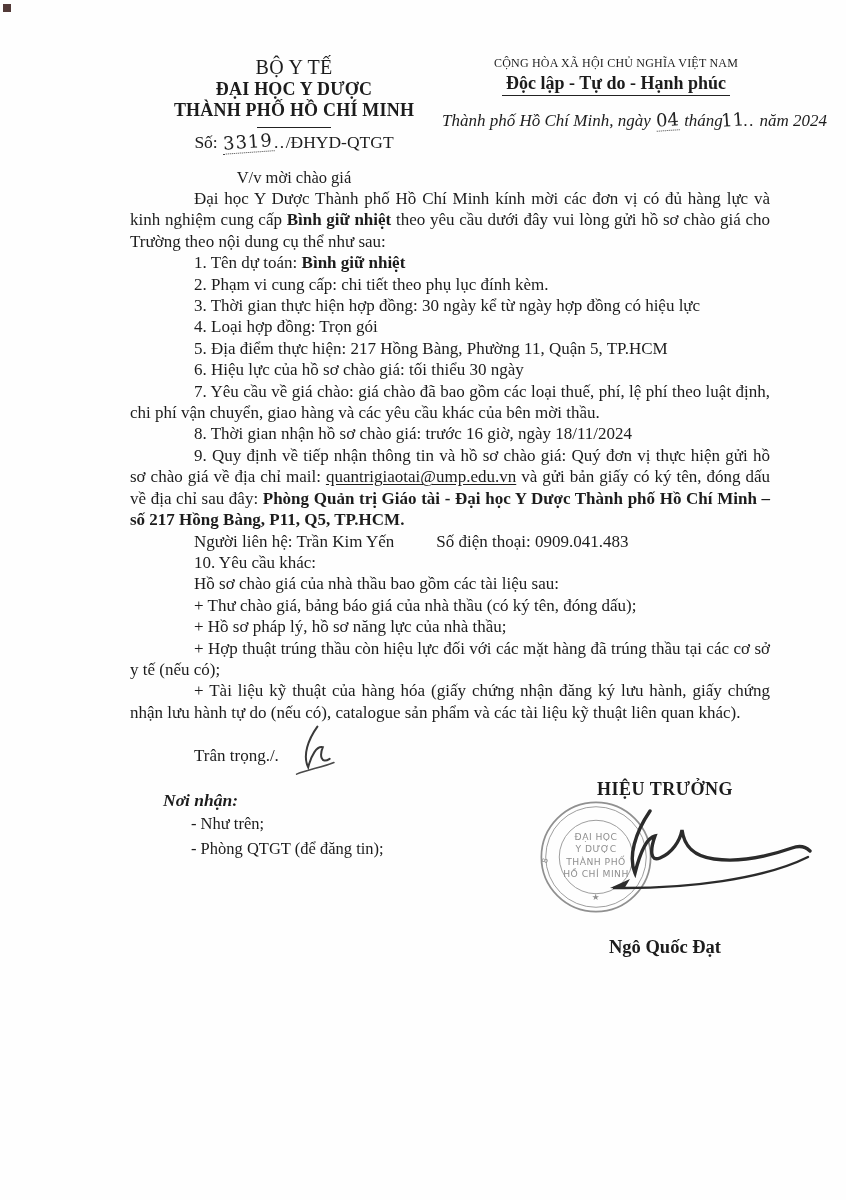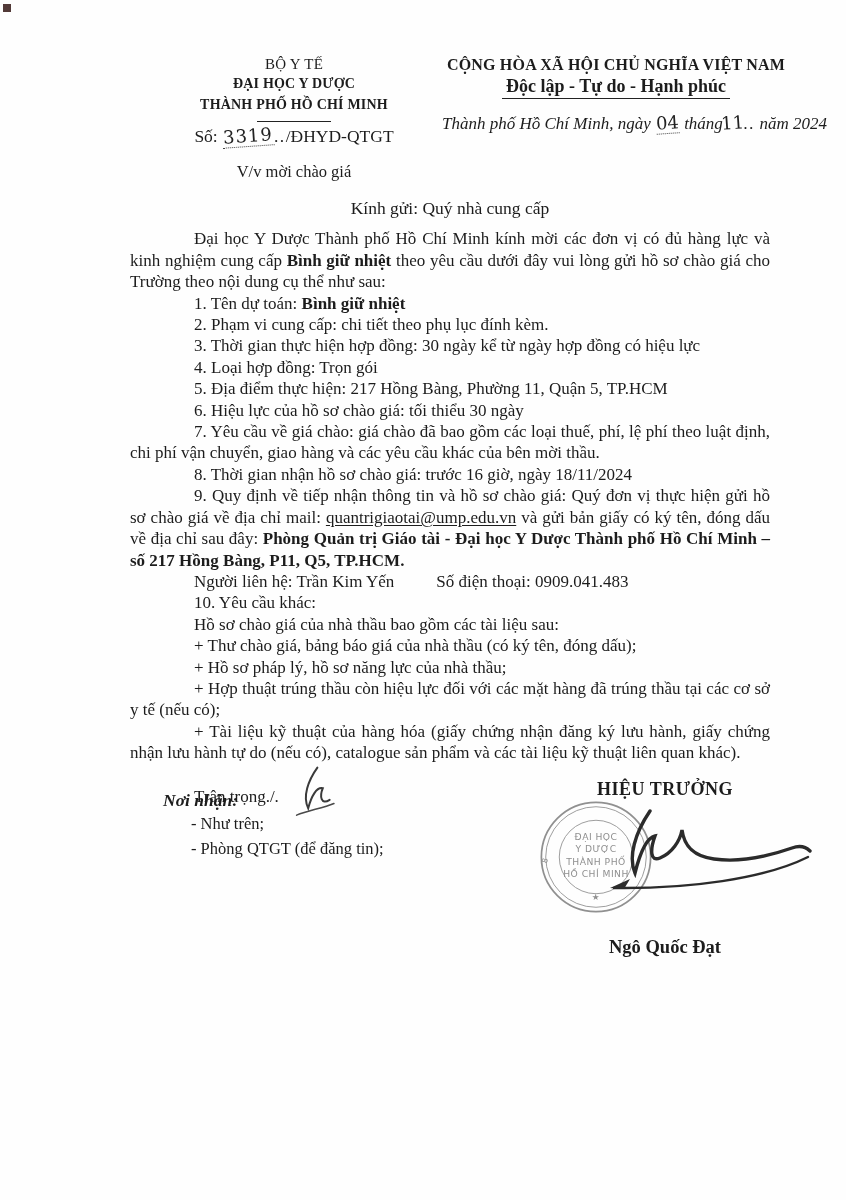--- a/index.html
+++ b/index.html
@@ -8,26 +8,26 @@
     font-family:"Liberation Serif","DejaVu Serif",serif;
     color:#1c1c1c; overflow:hidden;
   }
   .page { position:relative; width:846px; height:1200px; background:#fefefe; }
   .corner-mark { position:absolute; left:3px; top:4px; width:8px; height:8px; background:#3f2522; opacity:.9; }
 
   
   .header { display:flex; justify-content:space-between; padding:56px 56px 0 160px; }
   .h-left  { width:268px; text-align:center; }
   .h-right { width:348px; text-align:center; }
-  .h-ministry { font-size:15px; letter-spacing:.3px; }
-  .h-org { font-size:14px; font-weight:bold; letter-spacing:.2px; line-height:21px; }
+  .h-ministry { font-size:20px; letter-spacing:.3px; }
+  .h-org { font-size:18px; font-weight:bold; letter-spacing:.2px; line-height:21px; }
   .h-rule { width:74px; border-top:1.6px solid #222; margin:6px auto 3px auto; }
   .h-so { font-size:17.5px; }
   .h-subject { font-size:16.5px; margin-top:15px; }
-  .h-nation { font-size:16px; font-weight:bold; letter-spacing:.2px; }
+  .h-nation { font-size:12px; font-weight:normal; letter-spacing:.2px; }
   .h-motto { font-size:18px; font-weight:bold; margin-top:2px; }
   .motto-underline { border-bottom:1.6px solid #222; padding:0 4px 2px 4px; }
   .h-date { font-size:17px; font-style:italic; margin-top:15px; white-space:nowrap; }
 
   .hand { display:inline-block; font-family:"DejaVu Serif",serif; font-size:18px;
           transform:rotate(-4deg); font-style:normal; color:#222; }
   .hand-so  { border-bottom:1.6px dotted #444; padding:0 1px; letter-spacing:1px; }
   .hand-day { border-bottom:1.6px dotted #444; margin:0 1px; }
   .hand-month { margin-left:-2px; }
   .dots { letter-spacing:1.5px; }
@@ -68,21 +68,20 @@
       <div class="h-subject">V/v mời chào giá</div>
     </div>
     <div class="h-right">
       <div class="h-nation">CỘNG HÒA XÃ HỘI CHỦ NGHĨA VIỆT NAM</div>
       <div class="h-motto"><span class="motto-underline">Độc lập - Tự do - Hạnh phúc</span></div>
       <div class="h-date"><span>Thành phố Hồ Chí Minh, ngày</span> <span class="hand hand-day">04</span> <span>tháng</span><span class="hand hand-month">11</span><span class="dots">..</span> <span>năm 2024</span></div>
     </div>
   </div>
 
   <div class="bodytext">
-    <p class="salutation">Kính gửi: Quý nhà cung cấp</p>
 
     <p class="para"><span>Đại học Y Dược Thành phố Hồ Chí Minh kính mời các đơn vị có đủ hàng lực và kinh nghiệm cung cấp </span><b>Bình giữ nhiệt</b><span> theo yêu cầu dưới đây vui lòng gửi hồ sơ chào giá cho Trường theo nội dung cụ thể như sau:</span></p>
 
     <p class="para"><span>1. Tên dự toán: </span><b>Bình giữ nhiệt</b></p>
     <p class="para">2. Phạm vi cung cấp: chi tiết theo phụ lục đính kèm.</p>
     <p class="para">3. Thời gian thực hiện hợp đồng: 30 ngày kể từ ngày hợp đồng có hiệu lực</p>
     <p class="para">4. Loại hợp đồng: Trọn gói</p>
     <p class="para">5. Địa điểm thực hiện: 217 Hồng Bàng, Phường 11, Quận 5, TP.HCM</p>
     <p class="para">6. Hiệu lực của hồ sơ chào giá: tối thiểu 30 ngày</p>
     <p class="para">7. Yêu cầu về giá chào: giá chào đã bao gồm các loại thuế, phí, lệ phí theo luật định, chi phí vận chuyển, giao hàng và các yêu cầu khác của bên mời thầu.</p>

